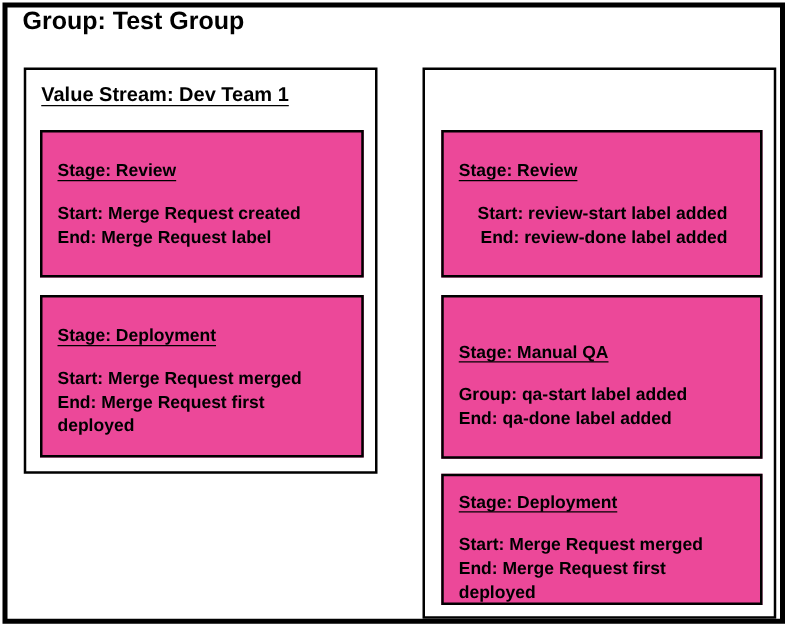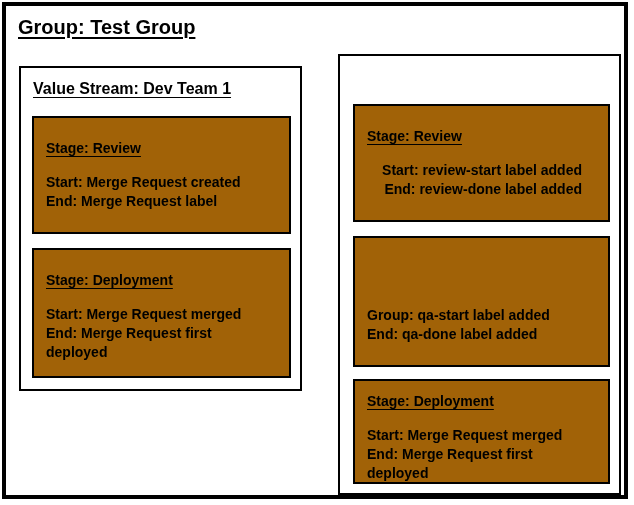--- a/index.html
+++ b/index.html
@@ -22,24 +22,23 @@
     width: 626px;
     height: 497px;
     border: 4px solid #000000;
     box-sizing: border-box;
     background: #ffffff;
   }
 
   .group-title {
     position: absolute;
     left: 12px;
-    top: 10px;
+    top: 0;
     font-size: 20px;
     font-weight: bold;
-    text-decoration: underline;
     text-underline-offset: 3px;
     letter-spacing: 0px;
     white-space: nowrap;
   }
 
   .streams {
     position: absolute;
     left: 0;
     top: 0;
     width: 100%;
@@ -51,21 +50,20 @@
     border: 2px solid #000000;
     box-sizing: border-box;
     background: #ffffff;
   }
 
   .stream-1 {
     left: 13px;
     top: 48px;
     width: 283px;
     height: 325px;
-    margin-top: 12px;
   }
 
   .stream-2 {
     left: 332px;
     top: 48px;
     width: 283px;
     height: 441px;
   }
 
   .stream-title {
@@ -76,21 +74,21 @@
     font-weight: bold;
     text-decoration: underline;
     text-underline-offset: 3px;
     white-space: nowrap;
   }
 
   .stage-box {
     position: absolute;
     border: 2px solid #000000;
     box-sizing: border-box;
-    background: #a16207;
+    background: #ec4899;
     padding: 0;
   }
 
   .stage-title {
     position: absolute;
     left: 12px;
     font-size: 14px;
     font-weight: bold;
     text-decoration: underline;
     text-underline-offset: 3px;
@@ -165,20 +163,21 @@
 
       <div class="stage-box s2-stage-0">
         <div class="stage-title">Stage: Review</div>
         <div class="stage-lines">
           <div>Start: review-start label added</div>
           <div>End: review-done label added</div>
         </div>
       </div>
 
       <div class="stage-box s2-stage-1">
+        <div class="stage-title">Stage: Manual QA</div>
         <div class="stage-lines">
           <div>Group: qa-start label added</div>
           <div>End: qa-done label added</div>
         </div>
       </div>
 
       <div class="stage-box s2-stage-2">
         <div class="stage-title">Stage: Deployment</div>
         <div class="stage-lines">
           <div>Start: Merge Request merged</div>

